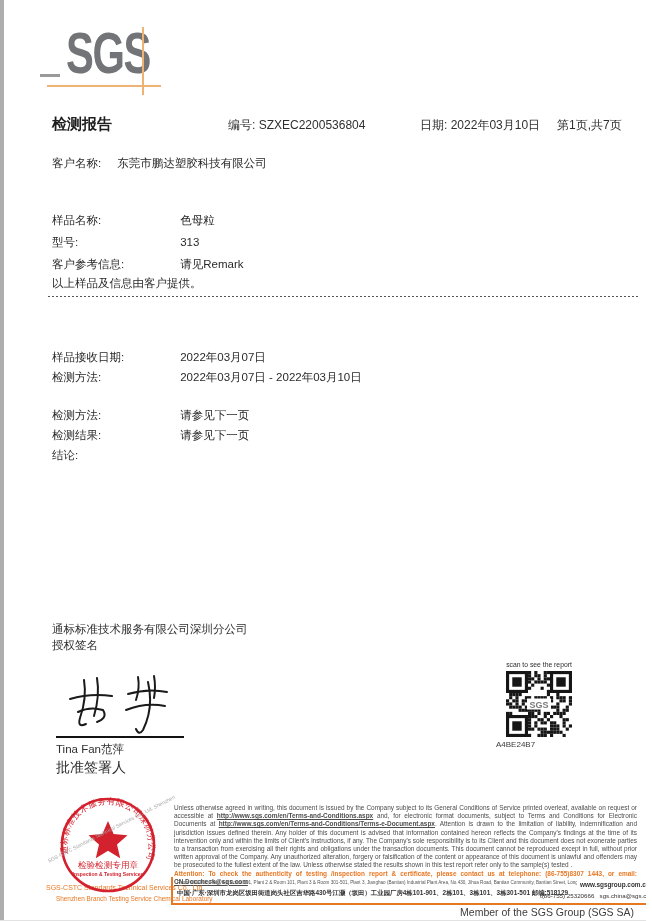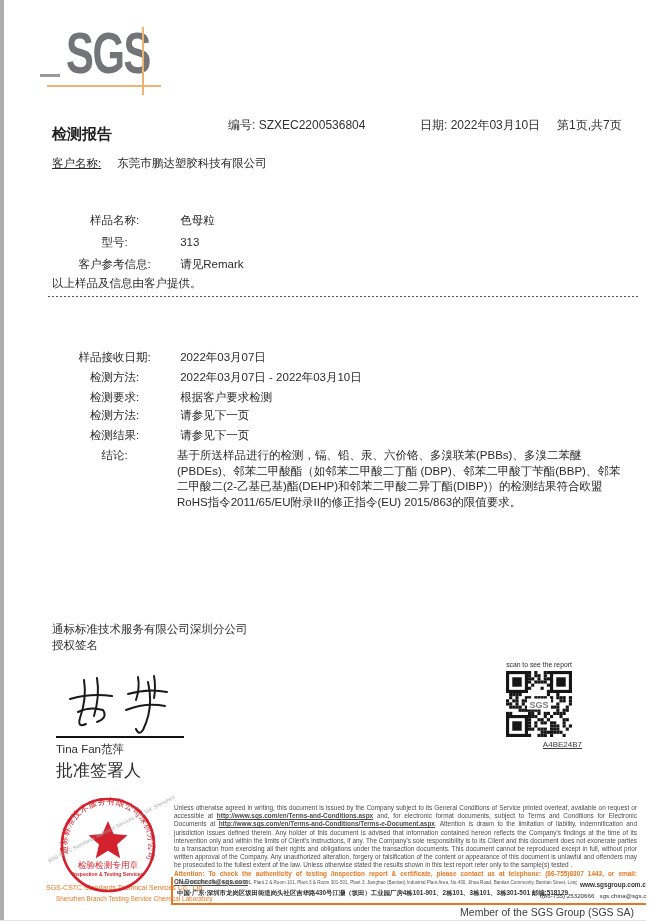--- a/index.html
+++ b/index.html
@@ -11,49 +11,49 @@
 
   
   .logo-wrap { position:absolute; left:66px; top:24px; width:200px; height:70px; }
   .logo-text { font-size:58px; font-weight:bold; color:#737477; letter-spacing:-2px;
                transform:scaleX(0.72); transform-origin:left top; line-height:1; }
   .logo-underscore { position:absolute; left:-26px; top:50px; width:20px; height:3px; background:#9a9a9a; }
   .rule-v { position:absolute; left:142px; top:27px; width:2px; height:68px; background:#eeb273; }
   .rule-h { position:absolute; left:47px; top:85px; width:114px; height:2px; background:#eeb273; }
 
   .title-row { position:absolute; left:0; top:115px; width:652px; font-size:12px; }
-  .doc-title { position:absolute; left:52px; top:0; font-size:15px; font-weight:bold; color:#1d1d1d;margin-top:10px; }
+  .doc-title { position:absolute; left:52px; top:0; font-size:15px; font-weight:bold; color:#1d1d1d; }
   .report-no { position:absolute; left:228px; top:2px; }
   .hdr-date  { position:absolute; left:420px; top:2px; }
   .hdr-page  { position:absolute; left:557px; top:2px;text-align:center; }
 
   
   .row { position:absolute; left:52px; font-size:11.5px; color:#2a2a2a; white-space:nowrap; }
   .lbl { display:inline-block; }
-  .lbl-c { width:62px;text-decoration:underline; }
-  .lbl-w { width:125px;text-align:center; }
+  .lbl-c { width:62px; }
+  .lbl-w { width:125px; }
   .dashes { position:absolute; left:48px; top:296px; width:592px; height:1px;
             background:repeating-linear-gradient(90deg,#555 0 2px,transparent 2px 4px); }
 
   .conclusion-row { position:absolute; left:52px; top:448px; width:575px; font-size:11.5px; display:flex; }
   .conclusion-row .lbl-w { flex:0 0 125px; }
   .conclusion-text { width:447px; line-height:15.6px; white-space:normal; color:#2a2a2a; }
 
   
   .sig-company { position:absolute; left:52px; top:622px; font-size:11.5px; }
   .sig-auth    { position:absolute; left:52px; top:638px; font-size:11.5px;text-align:right; }
   .sig-svg     { position:absolute; left:66px; top:672px; }
   .sig-line    { position:absolute; left:56px; top:736px; width:128px; height:2px; background:#121212; }
   .sig-name    { position:absolute; left:56px; top:742px; font-size:11.5px; }
-  .sig-role    { position:absolute; left:56px; top:759px; font-size:17px; }
+  .sig-role    { position:absolute; left:56px; top:759px; font-size:14px; }
 
   
   .qr-caption { position:absolute; left:496px; top:661px; width:86px; text-align:center; font-size:6.8px; color:#2c2c2c; }
   .qr-box { position:absolute; left:506px; top:671px; }
-  .qr-code-label { position:absolute; left:496px; top:740px; width:86px; text-align:right; font-size:8px; color:#3a3a3a;text-decoration:underline; }
+  .qr-code-label { position:absolute; left:496px; top:740px; width:86px; text-align:left; font-size:8px; color:#3a3a3a; }
 
   
   .legal { position:absolute; left:174px; top:804px; width:463px; font-size:6.45px; line-height:8.2px;
            color:#4c4c4c; text-align:justify; }
   .legal a, .legal .lk { text-decoration:underline; font-weight:bold; color:#4c4c4c; }
   .attention { color:#e87722; font-weight:bold; }
   .addr-en { position:absolute; left:177px; top:880px; width:400px; font-size:4.6px; color:#555; white-space:nowrap; overflow:hidden; }
   .addr-cn { position:absolute; left:177px; top:889px; width:400px; font-size:6.4px; font-weight:bold; color:#333; white-space:nowrap; overflow:hidden; }
   .site    { position:absolute; left:580px; top:881px; font-size:6.4px; font-weight:bold; color:#333; }
   .phone-row { position:absolute; left:540px; top:892px; font-size:6.2px; color:#333; white-space:nowrap; }
@@ -114,35 +114,30 @@
   <div class="dashes"></div>
 
   <div class="row" style="top:350px">
     <span class="lbl lbl-w">样品接收日期:</span>
     <span>2022年03月07日</span>
   </div>
   <div class="row" style="top:370px">
     <span class="lbl lbl-w">检测方法:</span>
     <span>2022年03月07日 - 2022年03月10日</span>
   </div>
-  <div class="row" style="top:390px">
-    <span class="lbl lbl-w">检测要求:</span>
-    <span>根据客户要求检测</span>
-  </div>
   <div class="row" style="top:408px">
     <span class="lbl lbl-w">检测方法:</span>
     <span>请参见下一页</span>
   </div>
   <div class="row" style="top:428px">
     <span class="lbl lbl-w">检测结果:</span>
     <span>请参见下一页</span>
   </div>
   <div class="conclusion-row">
     <span class="lbl lbl-w">结论:</span>
-    <span class="conclusion-text">基于所送样品进行的检测，镉、铅、汞、六价铬、多溴联苯(PBBs)、多溴二苯醚(PBDEs)、邻苯二甲酸酯（如邻苯二甲酸二丁酯 (DBP)、邻苯二甲酸丁苄酯(BBP)、邻苯二甲酸二(2-乙基已基)酯(DEHP)和邻苯二甲酸二异丁酯(DIBP)）的检测结果符合欧盟RoHS指令2011/65/EU附录II的修正指令(EU) 2015/863的限值要求。</span>
   </div>
 
   <div class="sig-company">通标标准技术服务有限公司深圳分公司</div>
   <div class="sig-auth">授权签名</div>
   <svg class="sig-svg" width="115" height="62" viewBox="0 0 115 62">
     <g fill="none" stroke="#1a1a1a" stroke-width="2" stroke-linecap="round">
       <path d="M4 27 Q24 21 46 24"></path>
       <path d="M18 8 Q21 26 14 46 Q11 56 20 52"></path>
       <path d="M31 6 Q34 24 28 44"></path>
       <path d="M12 40 Q24 34 37 38 Q42 46 31 50"></path>

